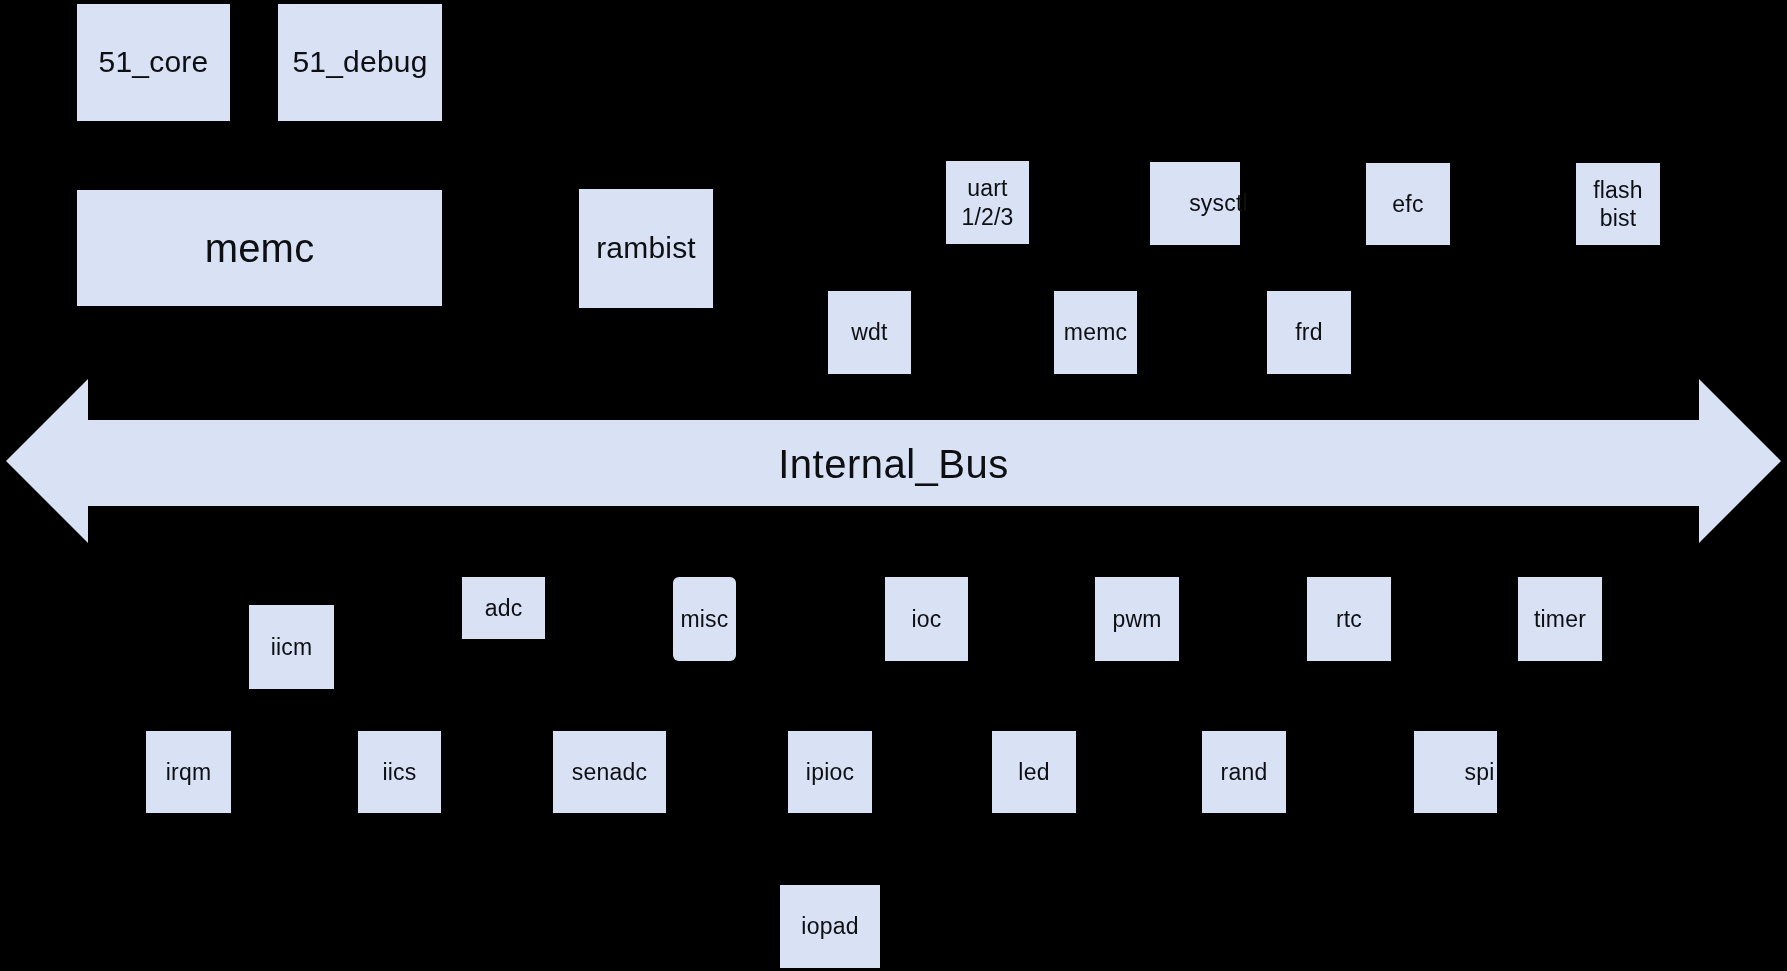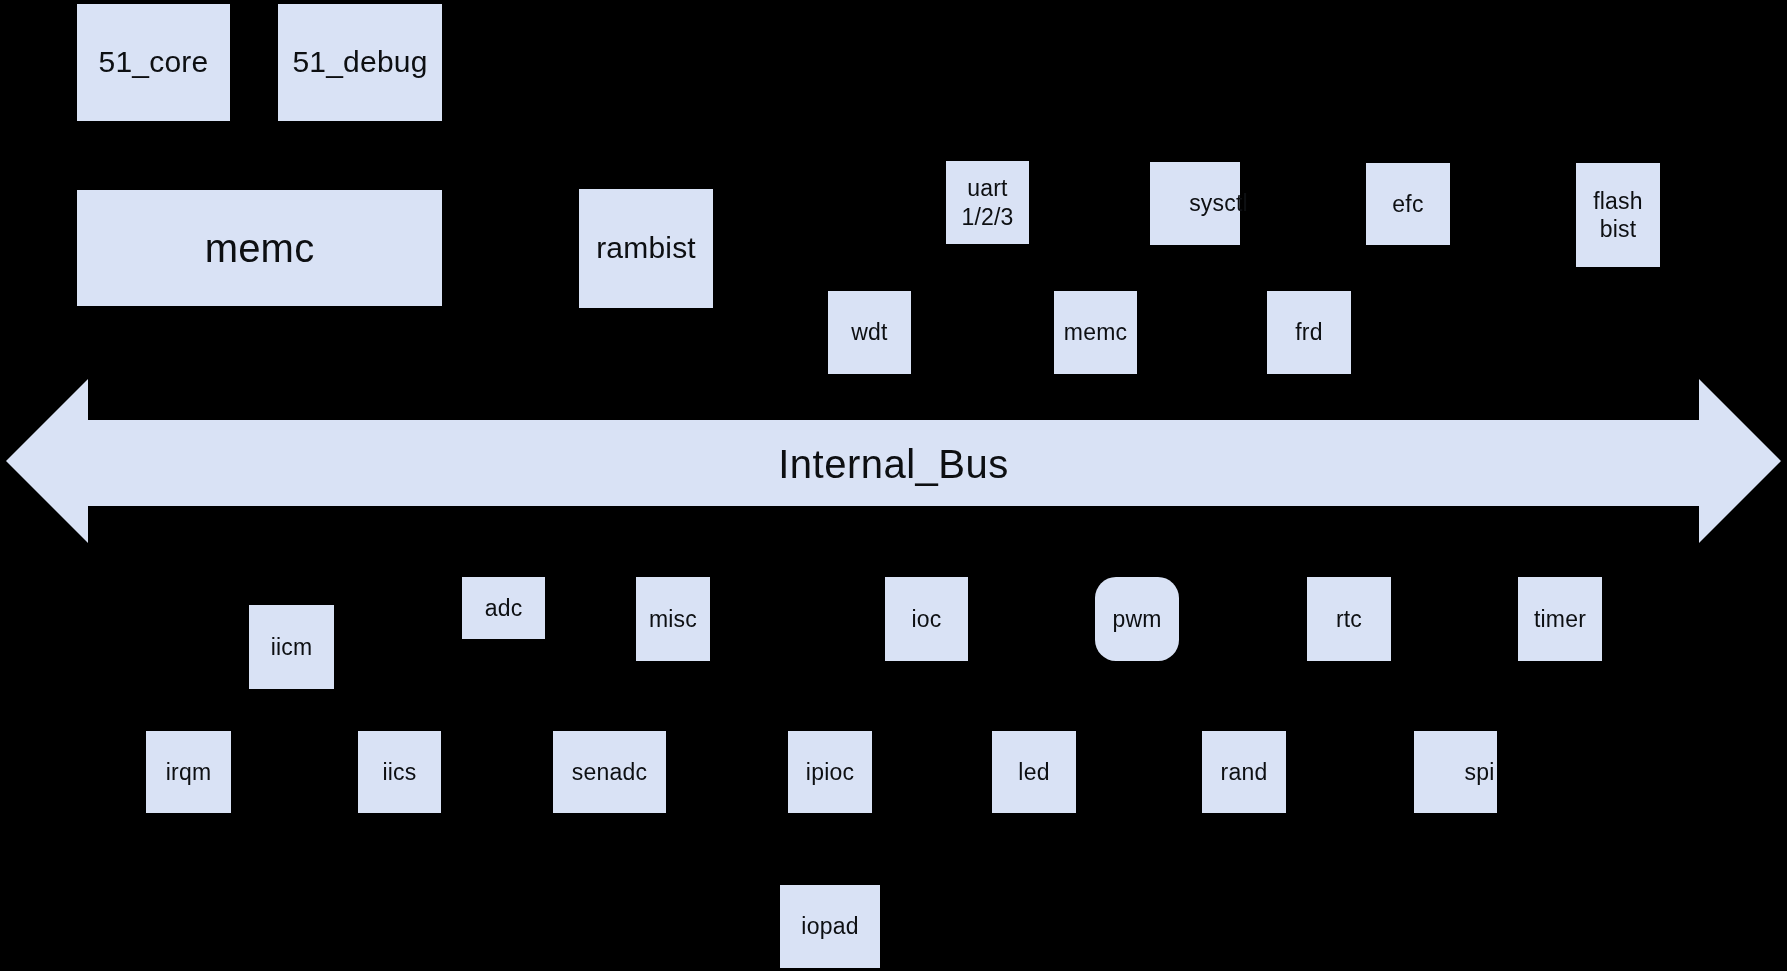--- a/index.html
+++ b/index.html
@@ -75,30 +75,30 @@
   </div>
 
 <div class="block md" style="left: 77px; top: 4px; width: 153px; height: 117px;">51_core</div>
     <div class="block md" style="left: 278px; top: 4px; width: 164px; height: 117px;">51_debug</div>
     <div class="block xl" style="left: 77px; top: 190px; width: 365px; height: 116px;">memc</div>
     <div class="block md" style="left: 579px; top: 189px; width: 134px; height: 119px;">rambist</div>
     <div class="block sm" style="left: 946px; top: 161px; width: 83px; height: 83px;">uart
 1/2/3</div>
     <div class="block sm" style="left: 1150px; top: 162px; width: 90px; height: 83px; padding-left: 47px;">sysctl</div>
     <div class="block sm" style="left: 1366px; top: 163px; width: 84px; height: 82px;">efc</div>
-    <div class="block sm" style="left: 1576px; top: 163px; width: 84px; height: 104px;">flash
+    <div class="block sm" style="left: 1576px; top: 163px; width: 84px; height: 82px;">flash
 bist</div>
     <div class="block sm" style="left: 828px; top: 291px; width: 83px; height: 83px;">wdt</div>
     <div class="block sm" style="left: 1054px; top: 291px; width: 83px; height: 83px;">memc</div>
     <div class="block sm" style="left: 1267px; top: 291px; width: 84px; height: 83px;">frd</div>
     <div class="block sm" style="left: 249px; top: 577px; width: 85px; height: 84px; margin-top: 28px;">iicm</div>
     <div class="block sm" style="left: 462px; top: 577px; width: 83px; height: 62px;">adc</div>
-    <div class="block sm" style="left: 636px; top: 577px; width: 74px; height: 84px;">misc</div>
+    <div class="block sm" style="left: 673px; top: 577px; width: 63px; height: 84px; border-radius: 6px;">misc</div>
     <div class="block sm" style="left: 885px; top: 577px; width: 83px; height: 84px;">ioc</div>
-    <div class="block sm" style="left: 1095px; top: 577px; width: 84px; height: 84px; border-radius: 21px;">pwm</div>
+    <div class="block sm" style="left: 1095px; top: 577px; width: 84px; height: 84px;">pwm</div>
     <div class="block sm" style="left: 1307px; top: 577px; width: 84px; height: 84px;">rtc</div>
     <div class="block sm" style="left: 1518px; top: 577px; width: 84px; height: 84px;">timer</div>
     <div class="block sm" style="left: 146px; top: 731px; width: 85px; height: 82px;">irqm</div>
     <div class="block sm" style="left: 358px; top: 731px; width: 83px; height: 82px;">iics</div>
     <div class="block sm" style="left: 553px; top: 731px; width: 113px; height: 82px;">senadc</div>
     <div class="block sm" style="left: 788px; top: 731px; width: 84px; height: 82px;">ipioc</div>
     <div class="block sm" style="left: 992px; top: 731px; width: 84px; height: 82px;">led</div>
     <div class="block sm" style="left: 1202px; top: 731px; width: 84px; height: 82px;">rand</div>
     <div class="block sm" style="left: 1414px; top: 731px; width: 83px; height: 82px; padding-left: 48px;">spi</div>
     <div class="block sm" style="left: 780px; top: 885px; width: 100px; height: 83px;">iopad</div>

